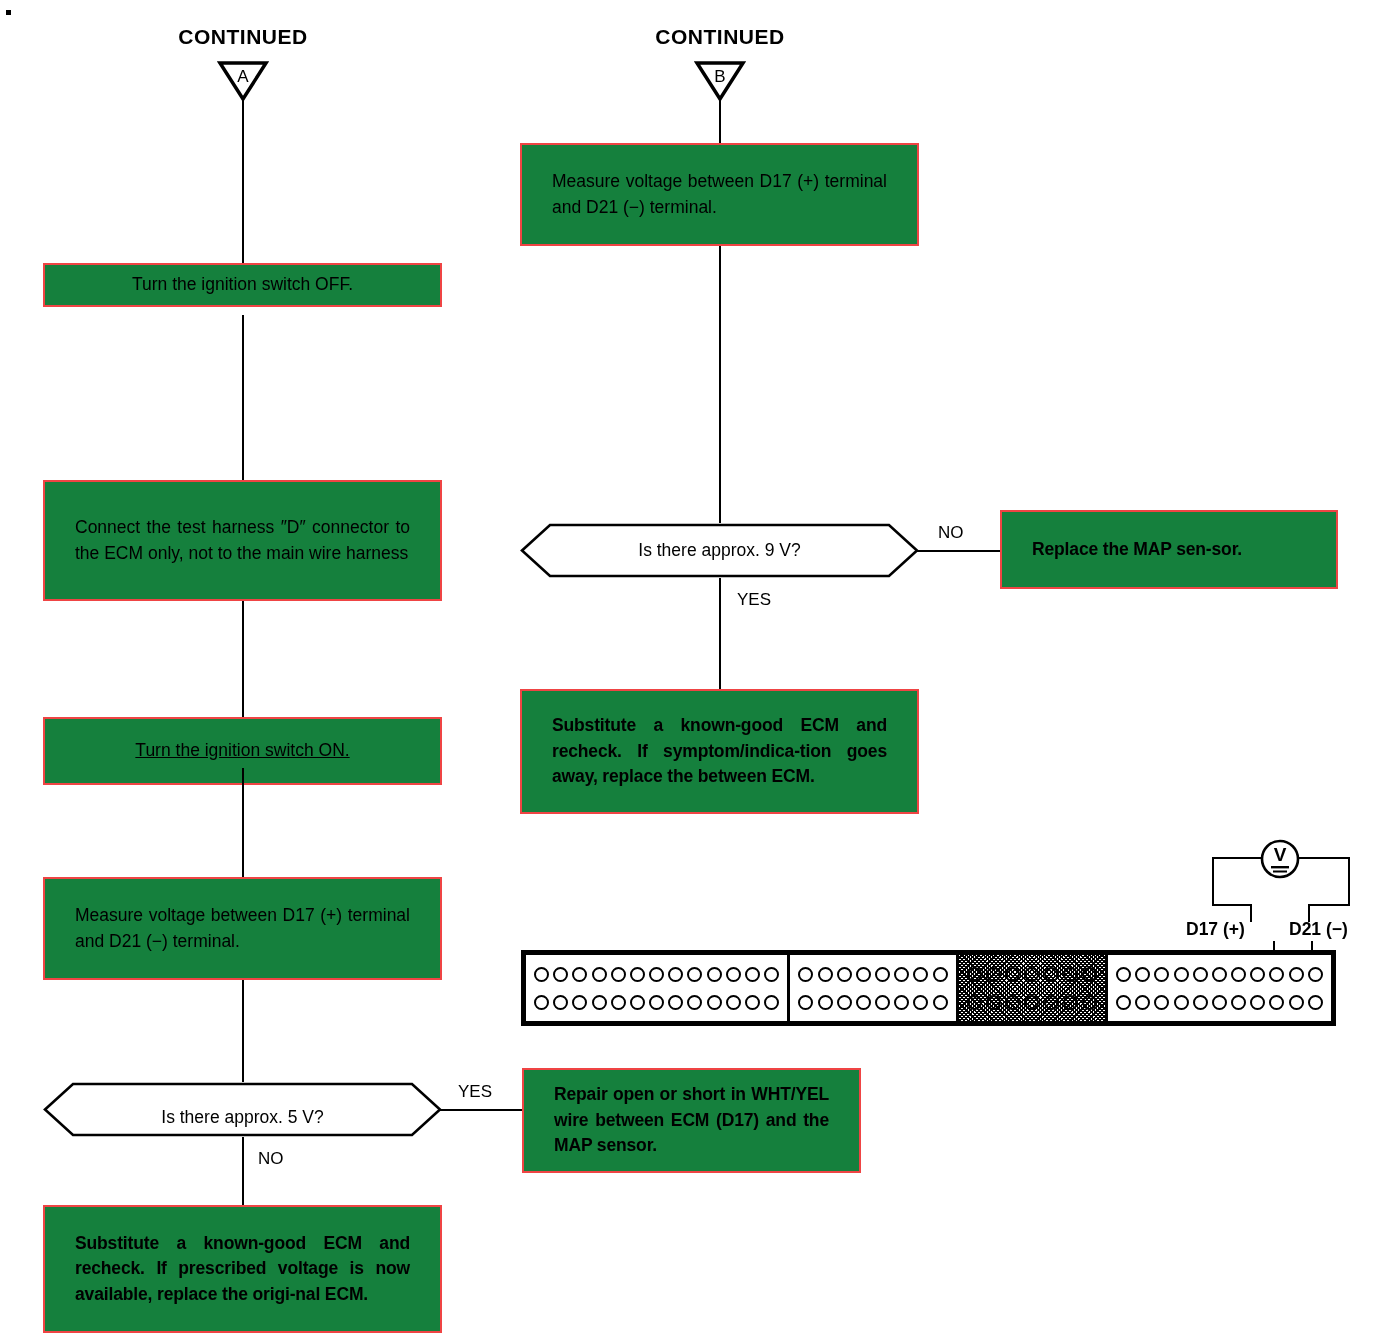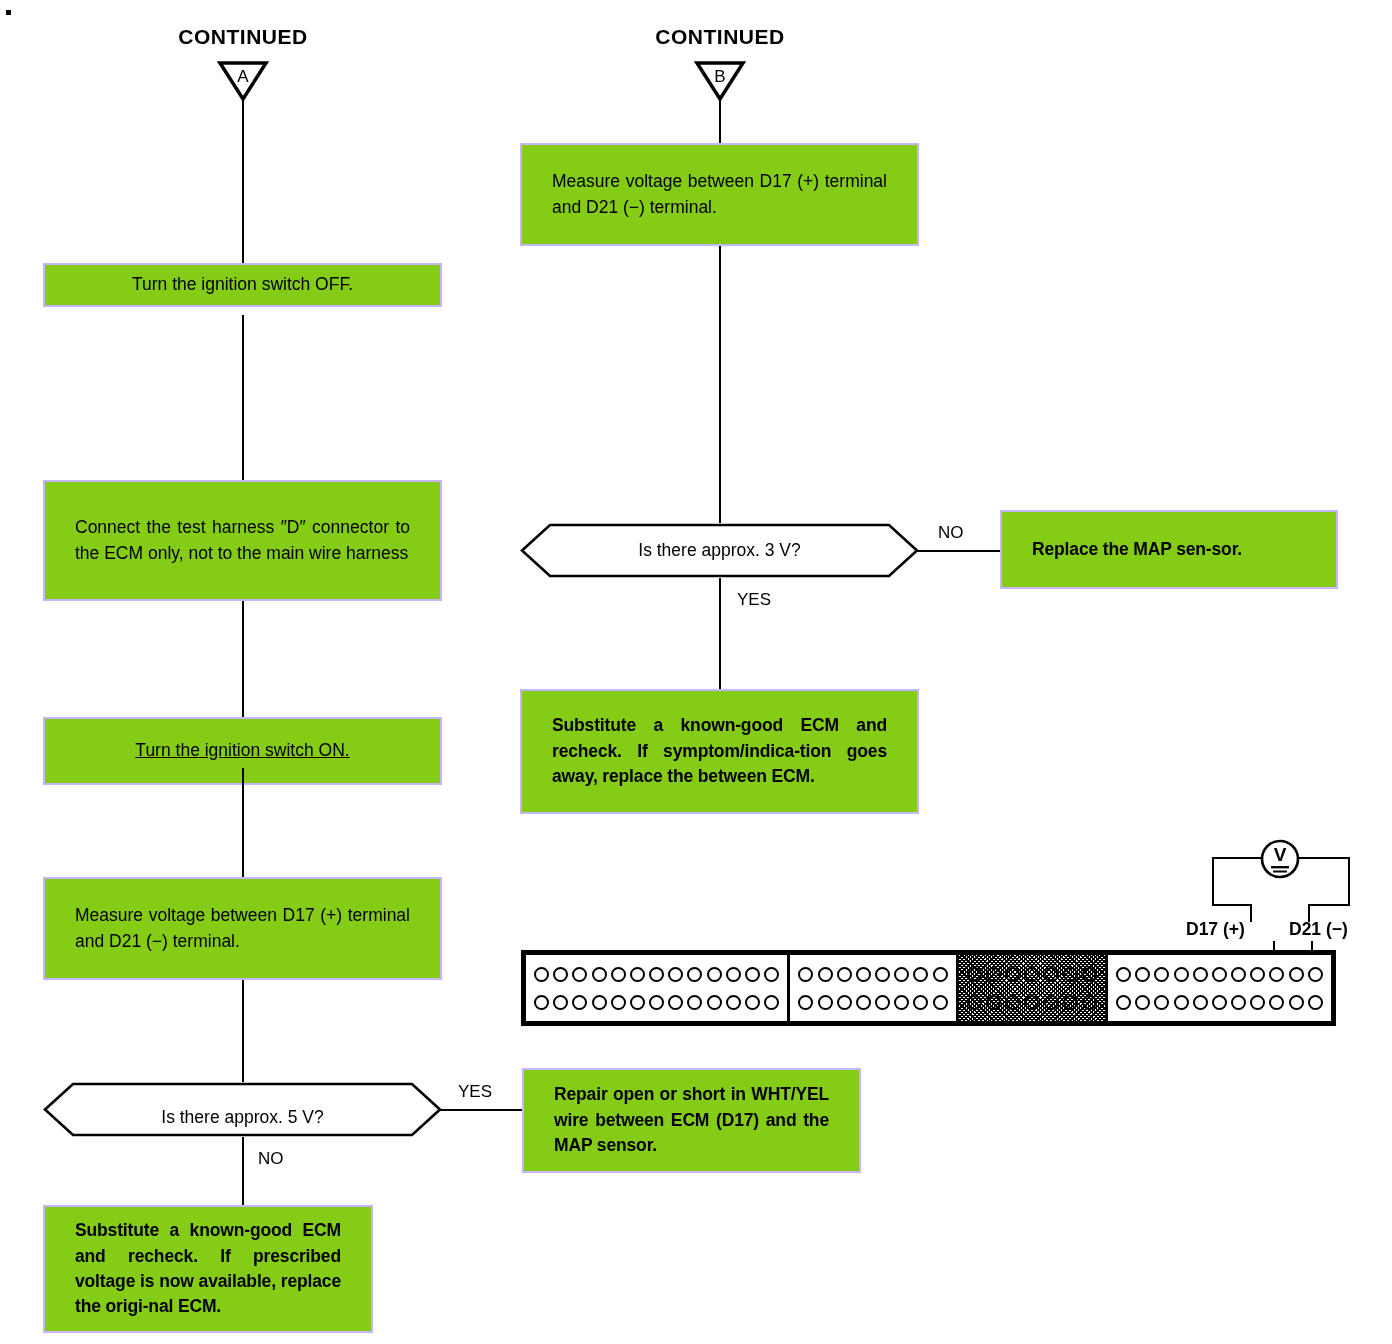--- a/index.html
+++ b/index.html
@@ -40,22 +40,22 @@
   }
   .tri-marker svg { display: block; width: 100%; height: 100%; }
   .tri-letter {
     font-family: "Liberation Sans", sans-serif;
     font-size: 17px;
     font-weight: normal;
   }
 
   
   .proc-box {
-    border: 2px solid #c4b5fd;
-    background: #84cc16;
+    border: 2px solid #ef4444;
+    background: #15803d;
     display: flex;
     align-items: center;
     padding: 14px 30px;
   }
   .proc-box .txt {
     font-size: 17.5px;
     line-height: 1.45;
     width: 100%;
   }
   .proc-box.centered .txt { text-align: center; }
@@ -198,21 +198,21 @@
     </svg>
     <div class="dec-label">Is there approx. 5 V?</div>
   </div>
 
   <div class="abs hline" style="left:440px; top:1109px; width:82px;"></div>
   <div class="abs branch-label" style="left:458px; top:1083px;">YES</div>
 
   <div class="abs vline" style="left:242px; top:1137px; height:68px;"></div>
   <div class="abs branch-label" style="left:258px; top:1150px;">NO</div>
 
-  <div class="abs proc-box bold justified" style="left:43px; top:1205px; width:330px; height:128px;align-items:center;">
+  <div class="abs proc-box bold justified" style="left:43px; top:1205px; width:399px; height:128px;align-items:center;">
     <div class="txt">Substitute a known-good ECM and recheck. If prescribed voltage is now available, replace the origi-nal ECM.</div>
   </div>
 
   <div class="abs continued-label" style="left:600px; top:26px; width:240px;">CONTINUED</div>
 
   <div class="abs tri-marker" style="left:692px; top:58px;">
     <svg viewBox="0 0 56 44" xmlns="http://www.w3.org/2000/svg">
       <polygon points="5,5 51,5 28,41" fill="none" stroke="#000" stroke-width="3.5"></polygon>
       <text class="tri-letter" x="28" y="24" text-anchor="middle" fill="#000" font-family="Liberation Sans, sans-serif" font-size="17">B</text>
     </svg>
@@ -224,21 +224,21 @@
   <div class="abs proc-box justified" style="left:520px; top:143px; width:399px; height:103px;">
     <div class="txt">Measure voltage between D17 (+) terminal and D21 (−) terminal.</div>
   </div>
 
   <div class="abs vline" style="left:719px; top:246px; height:277px;"></div>
 
   <div class="decision" style="left:520px; top:523px; width:399px; height:55px;">
     <svg width="399" height="55" viewBox="0 0 399 55" xmlns="http://www.w3.org/2000/svg">
       <polygon points="2,27.5 30,2 369,2 397,27.5 369,53 30,53" fill="#fff" stroke="#000" stroke-width="2.6"></polygon>
     </svg>
-    <div class="dec-label">Is there approx. 3 V?</div>
+    <div class="dec-label">Is there approx. 9 V?</div>
   </div>
 
   <div class="abs hline" style="left:917px; top:550px; width:83px;"></div>
   <div class="abs branch-label" style="left:938px; top:524px;">NO</div>
 
   <div class="abs proc-box bold" style="left:1000px; top:510px; width:338px; height:79px;">
     <div class="txt">Replace the MAP sen-sor.</div>
   </div>
 
   <div class="abs vline" style="left:719px; top:578px; height:111px;"></div>

